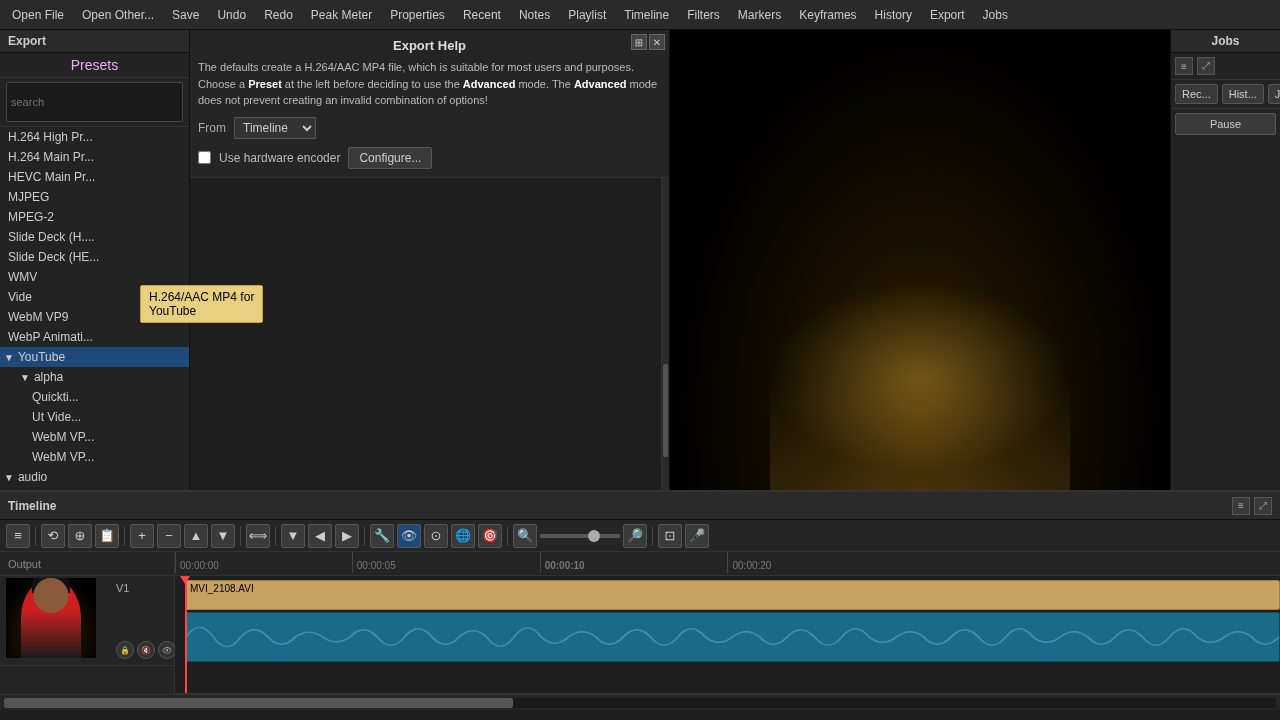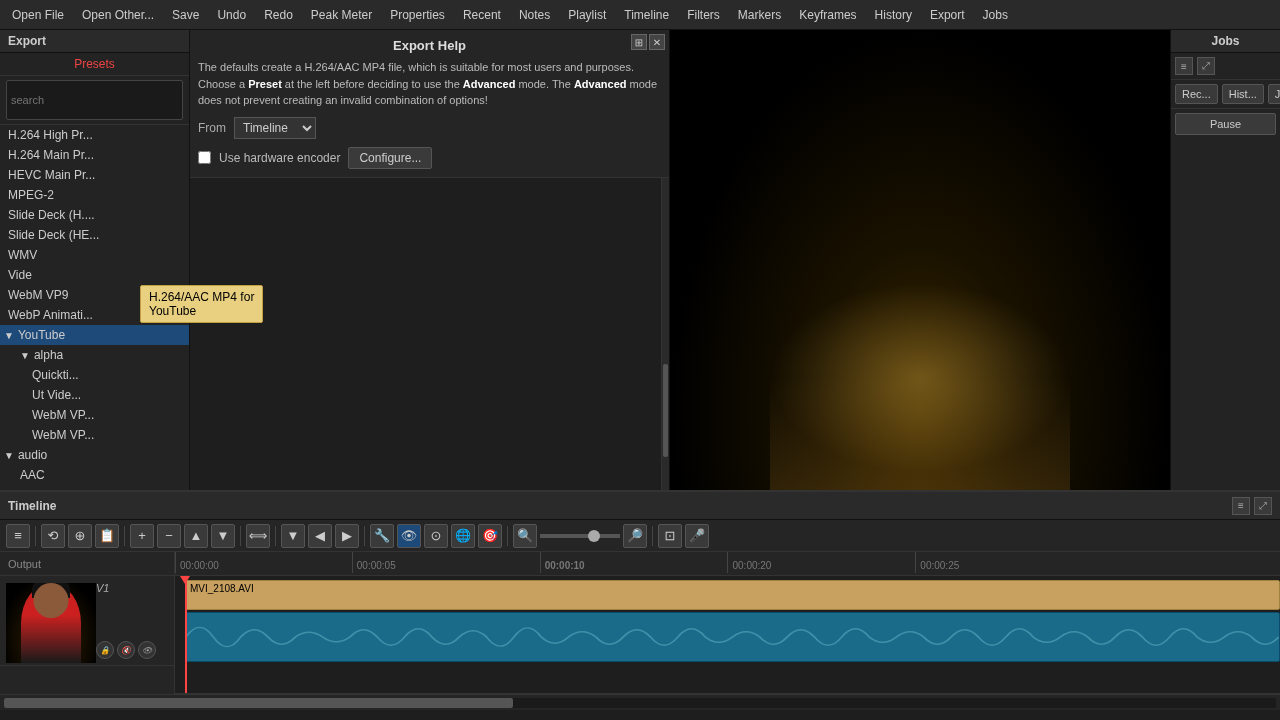--- a/index.html
+++ b/index.html
@@ -54,22 +54,22 @@
       padding: 4px 8px;
       border-bottom: 1px solid #111;
       font-size: 12px;
       font-weight: bold;
       color: #ccc;
     }
 
     .presets-header {
       text-align: center;
       padding: 4px;
-      color: #ef4444;
-      font-size: 12px;
+      color: #f0abfc;
+      font-size: 14px;
       border-bottom: 1px solid #333;
     }
 
     .search-box {
       padding: 4px 6px;
       border-bottom: 1px solid #333;
     }
     .search-box input {
       width: 100%;
       background: #1a1a1a;
@@ -485,26 +485,25 @@
       padding: 3px 8px;
       font-size: 11px;
       color: #888;
       border-bottom: 1px solid #333;
       height: 24px;
       display: flex;
       align-items: center;
     }
     .tl-label-track {
       display: flex;
-      align-items: flex-end;
+      align-items: flex-start;
       padding: 2px 6px;
       height: 90px;
       border-bottom: 1px solid #333;
-      gap: 0;
-      font-style: italic;
+      gap: 20px;
     }
     .track-name {
       font-size: 11px;
       color: #aaa;
       writing-mode: horizontal-tb;
     }
     .track-controls {
       display: flex;
       gap: 3px;
       margin-top: auto;
@@ -702,20 +701,21 @@
   <div class="left-panel">
     <div class="export-header">Export</div>
     <div class="presets-header">Presets</div>
     <div class="search-box">
       <input type="text" placeholder="search" style="">
     </div>
     <div class="presets-list">
       <div class="preset-item">H.264 High Pr...</div>
       <div class="preset-item">H.264 Main Pr...</div>
       <div class="preset-item">HEVC Main Pr...</div>
+      <div class="preset-item">MJPEG</div>
       <div class="preset-item">MPEG-2</div>
       <div class="preset-item">Slide Deck (H....</div>
       <div class="preset-item">Slide Deck (HE...</div>
       <div class="preset-item">WMV</div>
       <div class="preset-item">Vide</div>
       <div class="preset-item">WebM VP9</div>
       <div class="preset-item">WebP Animati...</div>
 
       <div class="preset-group preset-item selected">
         <span class="arrow">▼</span>
@@ -933,21 +933,20 @@
         </div>
       </div>
     </div>
 
     <div class="tl-tracks">
       <div class="tl-ruler">
         <div class="ruler-mark" style="width:16%;">00:00:00</div>
         <div class="ruler-mark" style="width:17%;">00:00:05</div>
         <div class="ruler-mark" style="width:17%;font-weight:bold;">00:00:10</div>
         <div class="ruler-mark" style="width:17%;">00:00:20</div>
-        <div class="ruler-mark" style="width:16%;">00:00:25</div>
       </div>
       <div class="tl-track-area" style="height: calc(100% - 24px);">
         <div class="tl-playhead"></div>
         <div class="tl-playhead-arrow"></div>
 
         <div class="tl-clip">
           <span>MVI_2108.AVI</span>
         </div>
 
         <div class="tl-audio-clip">

